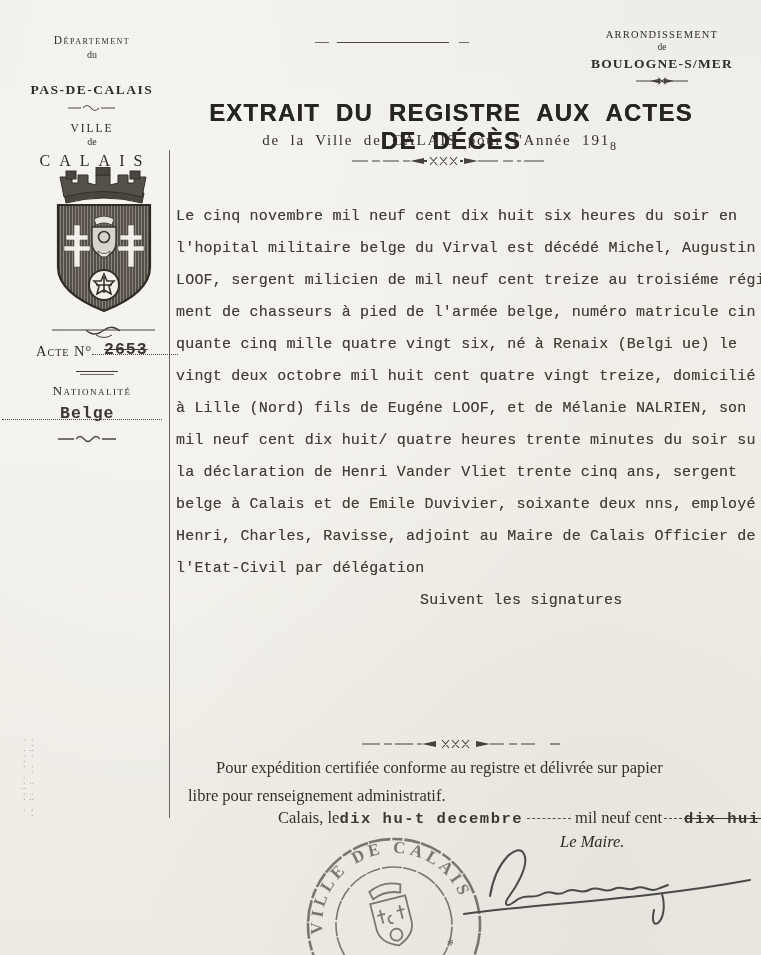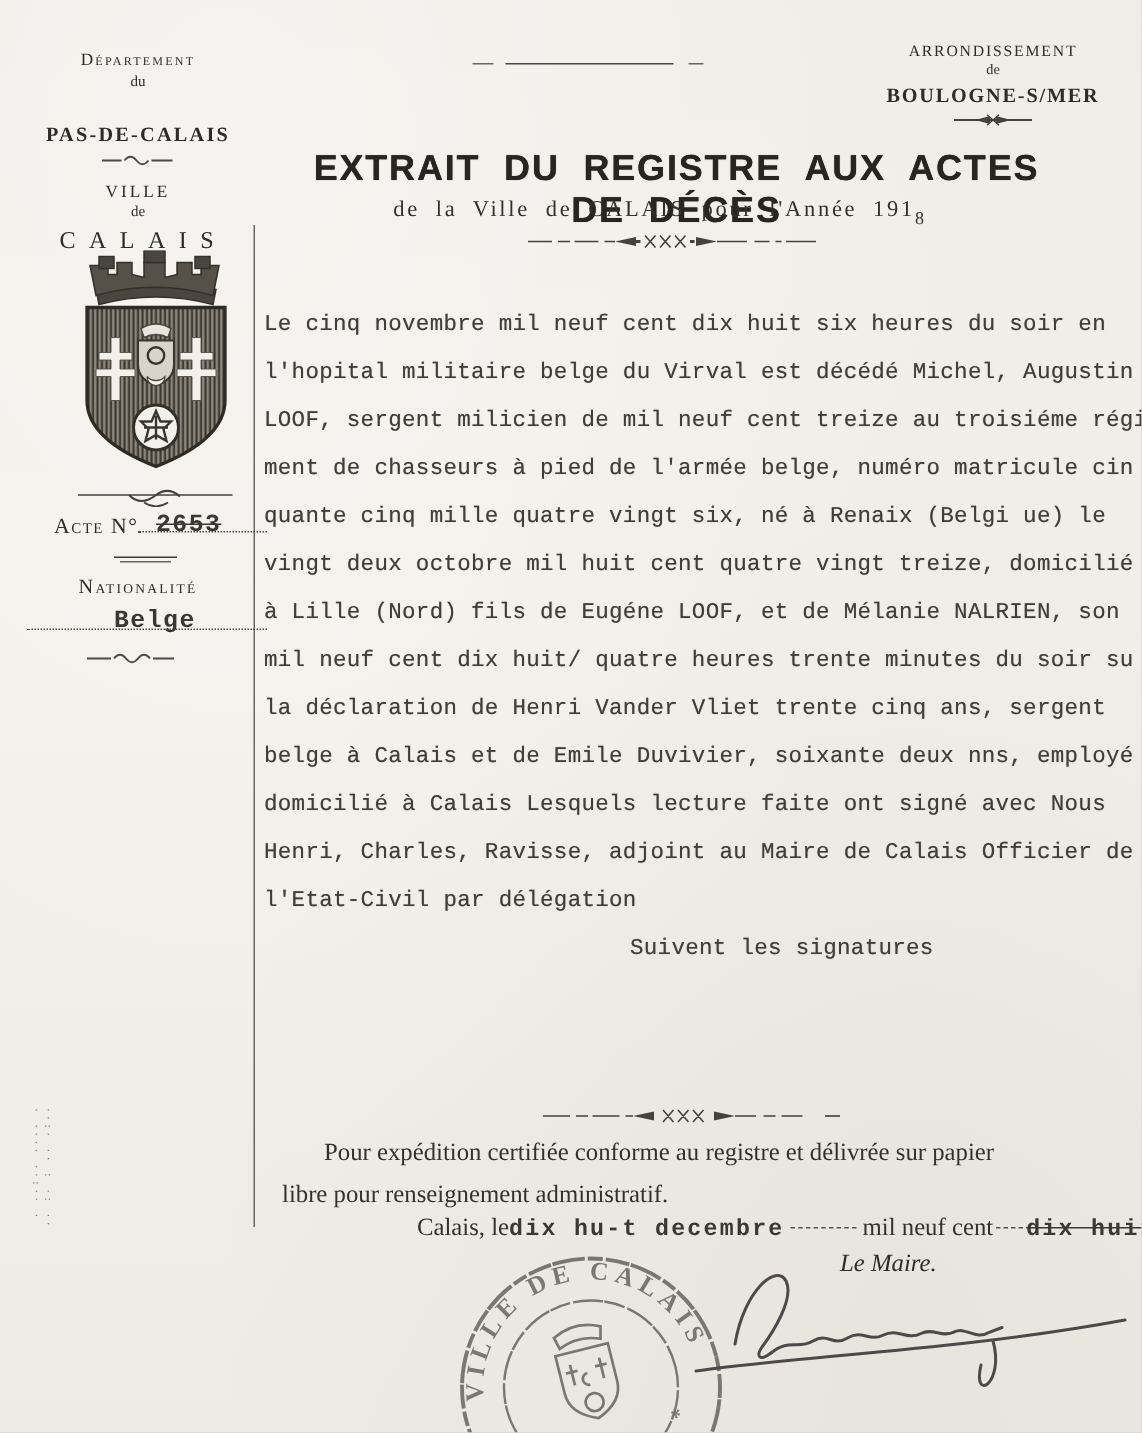--- a/index.html
+++ b/index.html
@@ -47,21 +47,21 @@
   .coat-orn{left:52px;top:326px;}
   .acte-row{left:24px;top:341px;width:144px;height:24px;font-size:14.5px;}
   .acte-label{position:absolute;left:12px;top:2px;font-variant:small-caps;letter-spacing:1px;}
   .acte-dots{position:absolute;left:68px;right:-10px;top:13px;border-top:1.6px dotted #4c4843;}
   .acte-num{position:absolute;left:80px;top:-1px;font-family:"Liberation Mono","DejaVu Sans Mono",monospace;
     font-size:16.5px;font-weight:bold;color:#3b3833;letter-spacing:1px;}
   .acte-rule{left:76px;top:371px;width:42px;border-top:1.7px solid #3c3a35;}
   .acte-rule:after{content:"";position:absolute;left:4px;top:1.5px;width:34px;border-top:.8px solid #6b675f;}
   .nat-label{left:20px;top:383px;width:144px;text-align:center;font-variant:small-caps;
     font-size:13.5px;letter-spacing:1.5px;}
-  .nat-row{left:18px;top:404px;width:160px;height:24px;}
+  .nat-row{left:2px;top:404px;width:160px;height:24px;}
   .nat-dots{position:absolute;left:0;right:0;top:15px;border-top:1.6px dotted #4c4843;}
   .nat-value{position:absolute;left:58px;top:0;font-family:"Liberation Mono","DejaVu Sans Mono",monospace;
     font-size:16.5px;font-weight:bold;color:#3b3833;letter-spacing:1px;}
   .nat-orn{left:58px;top:434px;}
   .imprint{left:20px;top:738px;height:90px;writing-mode:vertical-rl;font-size:6.5px;
     letter-spacing:1.5px;color:#3a3a3a;opacity:.6;font-family:"DejaVu Sans Mono",monospace;}
   
   .vrule{left:169px;top:150px;height:668px;border-left:1.5px solid rgba(52,49,44,.72);}
   .body-text{left:176px;top:201px;width:584px;
     font-family:"Liberation Mono","DejaVu Sans Mono",monospace;
@@ -191,21 +191,20 @@
     <div class="line">Le cinq novembre mil neuf cent dix huit six heures du soir en</div>
     <div class="line">l'hopital militaire belge du Virval est décédé Michel, Augustin</div>
     <div class="line">LOOF, sergent milicien de mil neuf cent treize au troisiéme régi</div>
     <div class="line">ment de chasseurs à pied de l'armée belge, numéro matricule cin</div>
     <div class="line">quante cinq mille quatre vingt six, né à Renaix (Belgi ue) le</div>
     <div class="line">vingt deux octobre mil huit cent quatre vingt treize, domicilié</div>
     <div class="line">à Lille (Nord) fils de Eugéne LOOF, et de Mélanie NALRIEN, son</div>
     <div class="line">mil neuf cent dix huit/ quatre heures trente minutes du soir su</div>
     <div class="line">la déclaration de Henri Vander Vliet trente cinq ans, sergent</div>
     <div class="line">belge à Calais et de Emile Duvivier, soixante deux nns, employé</div>
-    <div class="line">domicilié à Calais Lesquels lecture faite ont signé avec Nous</div>
     <div class="line">Henri, Charles, Ravisse, adjoint au Maire de Calais Officier de</div>
     <div class="line">l'Etat-Civil par délégation</div>
     <div class="line closing">Suivent les signatures</div>
   </div>
 
   <svg class="abs foot-orn" width="200" height="12">
     <line x1="0" y1="6" x2="60" y2="6" stroke="#45423d" stroke-width="1.1" stroke-dasharray="18 4 8 3"></line>
     <path d="M60,6 l14,-3 v6 z" fill="#45423d"></path>
     <path d="M80,2 l7,8 M80,10 l7,-8 M90,2 l7,8 M90,10 l7,-8 M100,2 l7,8 M100,10 l7,-8" stroke="#45423d" stroke-width="1.1"></path>
     <path d="M128,6 l-14,-3 v6 z" fill="#45423d"></path>

